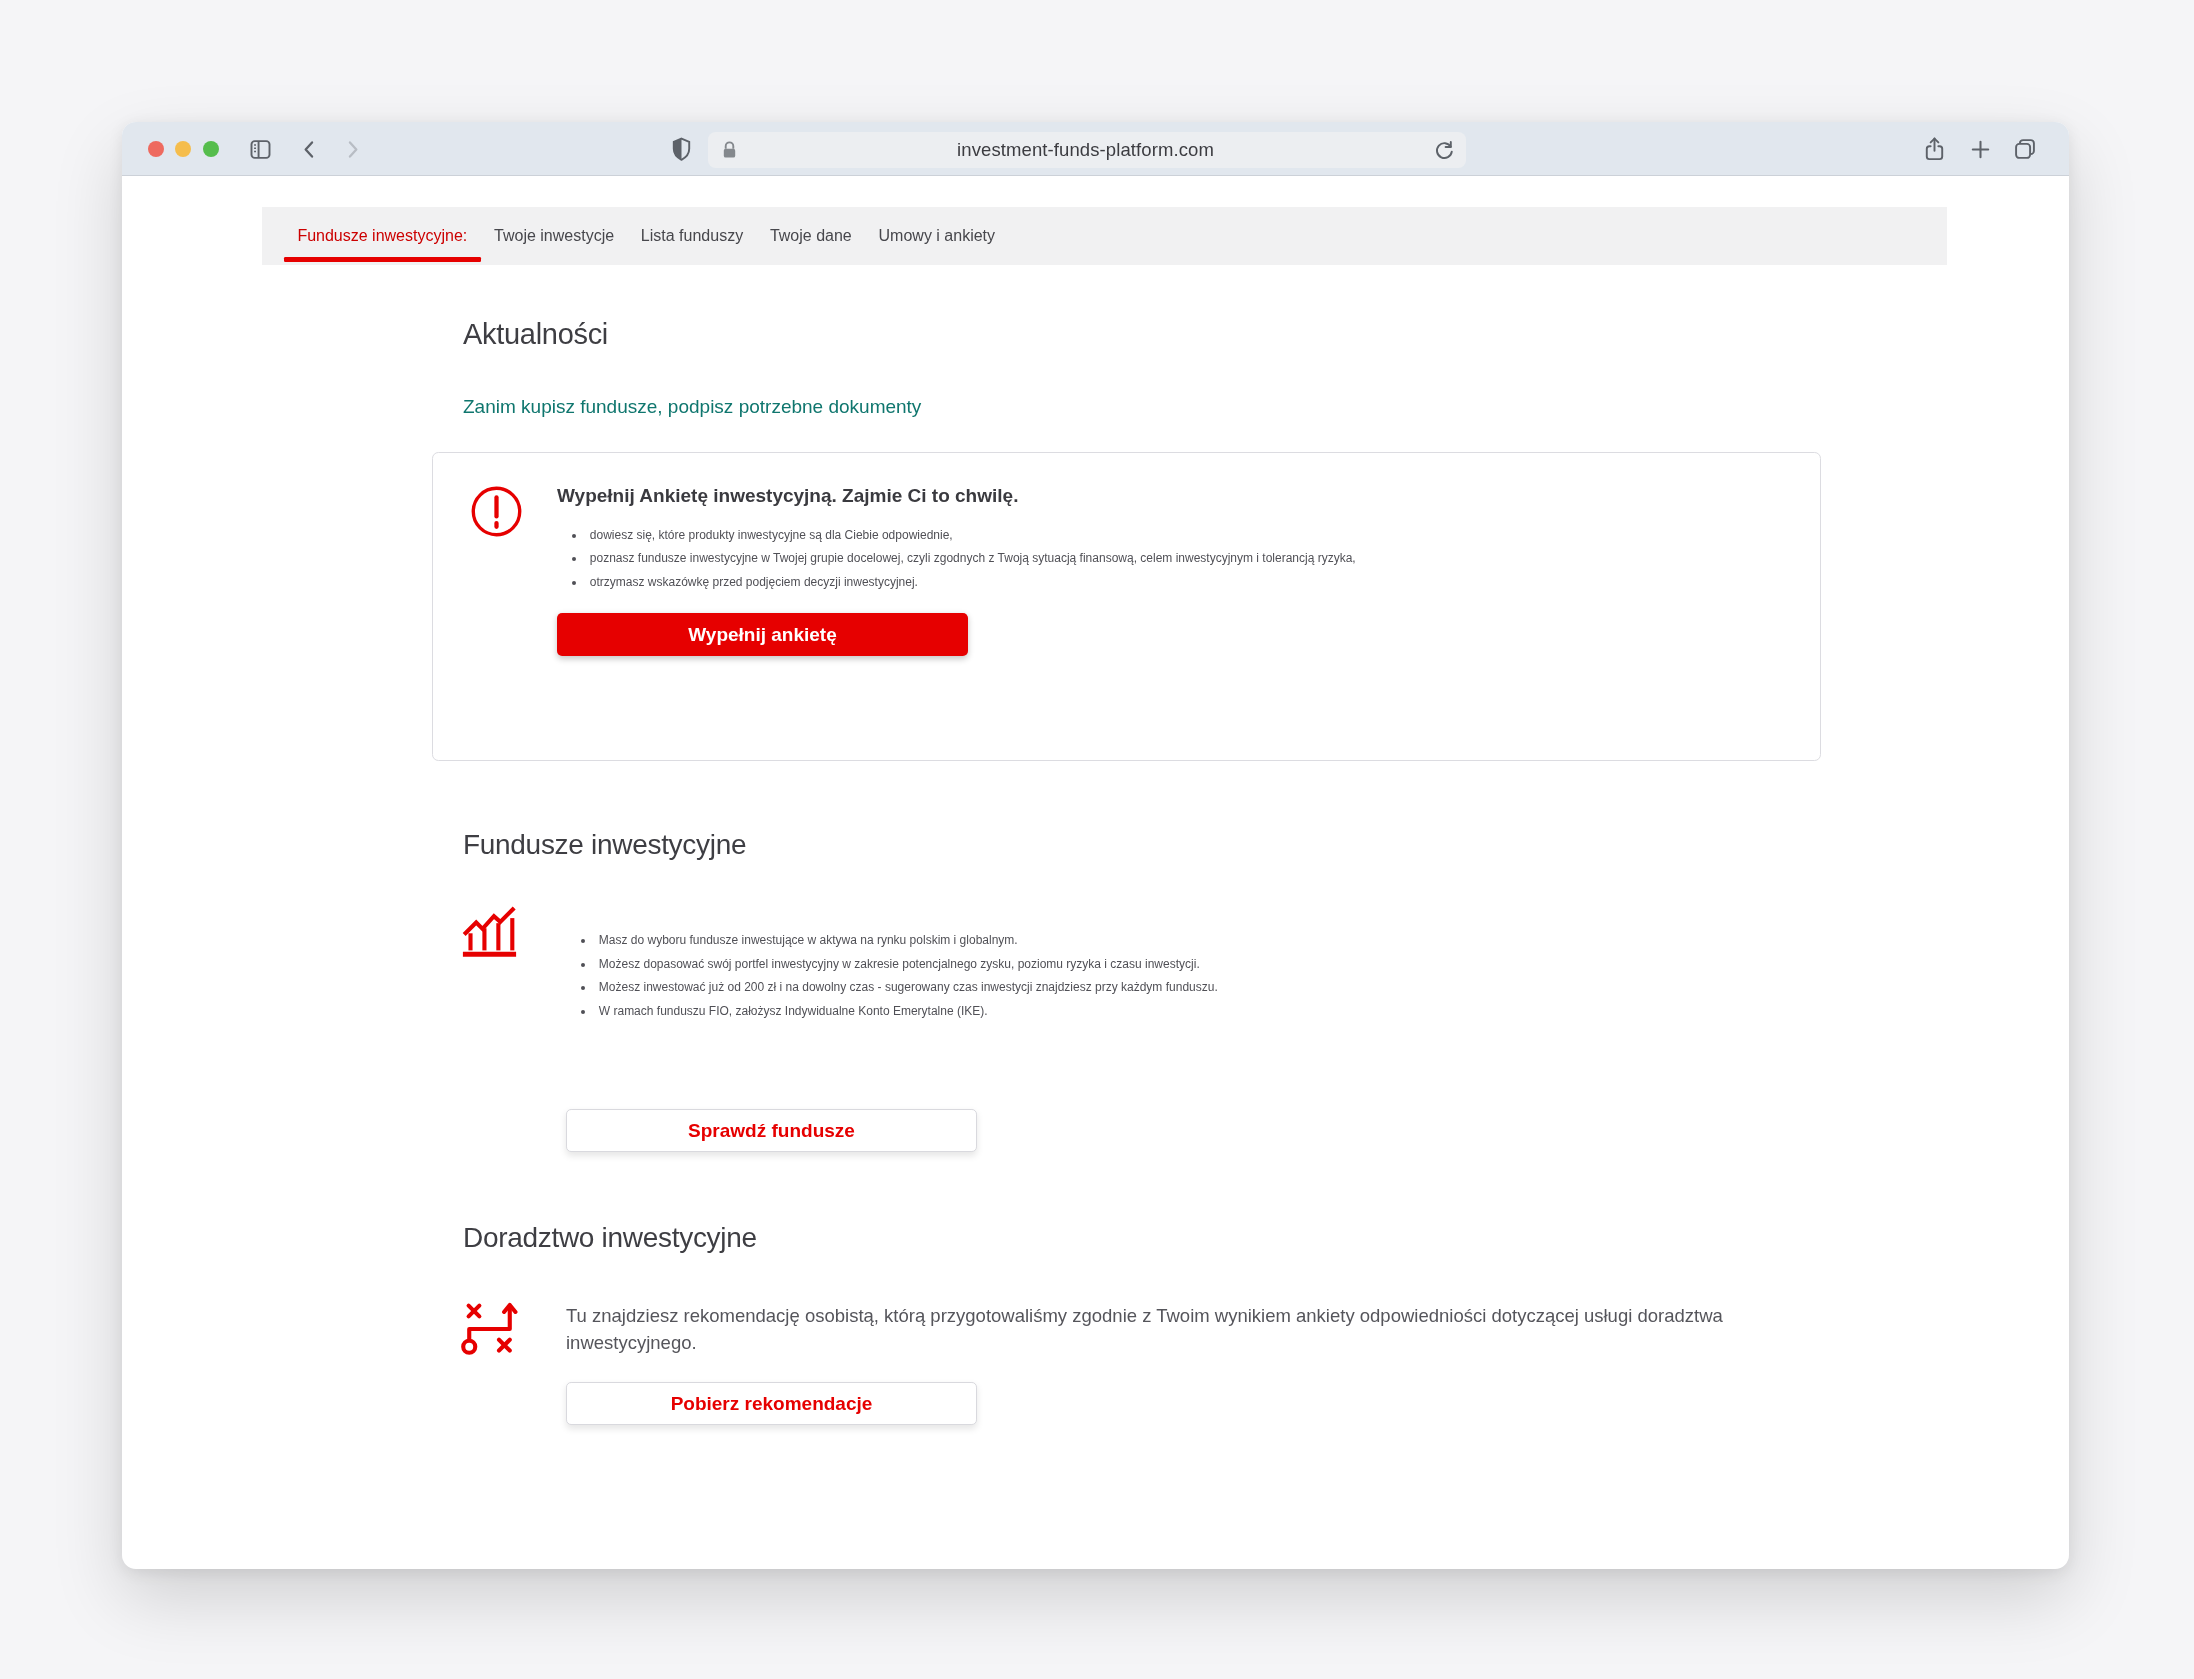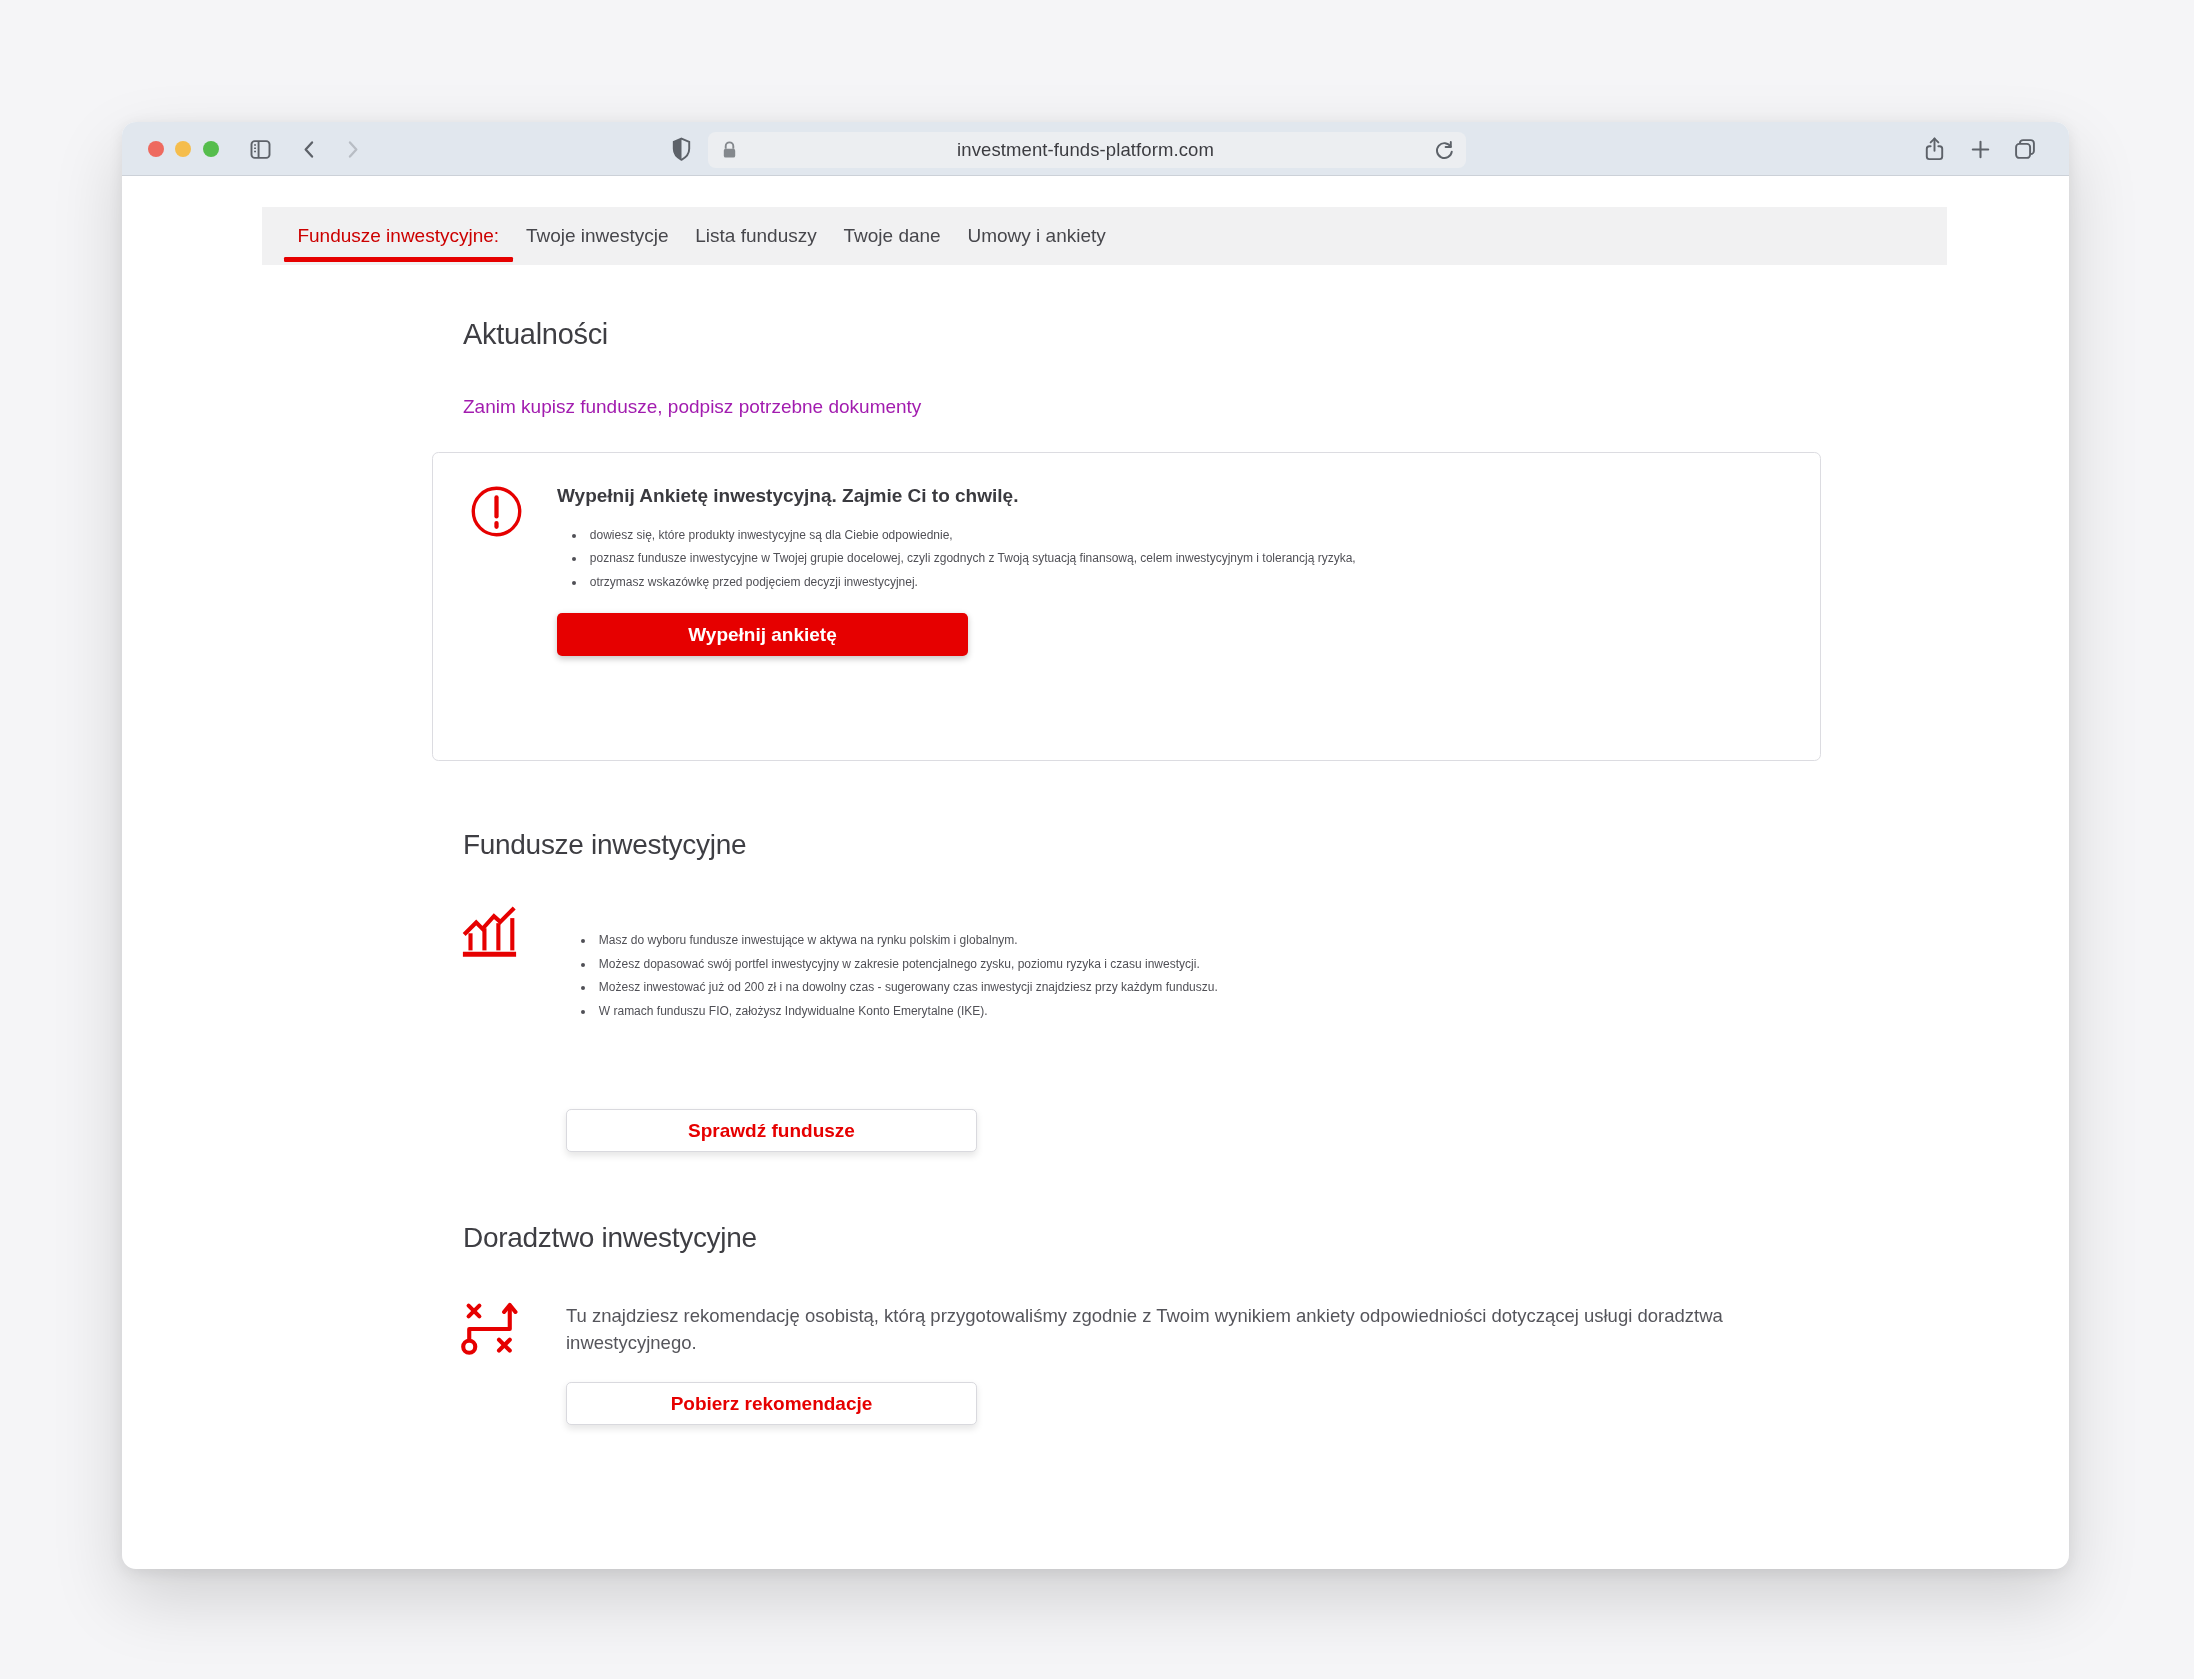--- a/index.html
+++ b/index.html
@@ -40,33 +40,33 @@
     flex:1; text-align:center; font-size:18.5px; color:#3c3c41; letter-spacing:0.1px;
   }
   
   .navstrip {
     position:absolute; left:140px; top:85px; width:1685px; height:58px;
     background:var(--navstrip_bg,#f1f1f2);
     display:flex; align-items:stretch; padding-left:22px;
   }
   .tab {
     position:relative; display:flex; align-items:center;
-    padding:0 13.4px; font-size:19px; color:#47474c; cursor:pointer; white-space:nowrap;
+    padding:0 13.4px; font-size:16px; color:#47474c; cursor:pointer; white-space:nowrap;
   }
   .tab.active { color:var(--active_tab_red,#cc0000); }
   .tab.active::after {
     content:""; position:absolute; left:0; right:0; bottom:2.6px; height:5.7px;
     background:var(--accent_red,#e60000); border-radius:1.3px;
   }
   
   .h1 {
     position:absolute; left:341px; font-size:29px; font-weight:400;
     color:var(--heading_color,#3e3e43); letter-spacing:-0.3px;
   }
-  .subtitle { position:absolute; left:341px; top:274px; font-size:19px; color:#a21caf; }
+  .subtitle { position:absolute; left:341px; top:274px; font-size:19px; color:#0f766e; }
   .card {
     position:absolute; left:310px; top:330px; width:1389px;
     background:#fff; border:1.3px solid #dcdce1; border-radius:6.4px;
     padding:32px 36px 33px 36px; min-height:309px;
   }
   .card .alert-icon { position:absolute; left:36px; top:31px; color:var(--accent_red,#e60000); }
   .card .content { margin-left:88px; }
   .alert-title { font-size:19px; font-weight:bold; color:#3a3a3f; }
   .alert-lead { font-size:18.5px; color:#55555b; margin-top:28px; }
   ul.bullets { margin-top:16.6px; padding-left:29px; }

